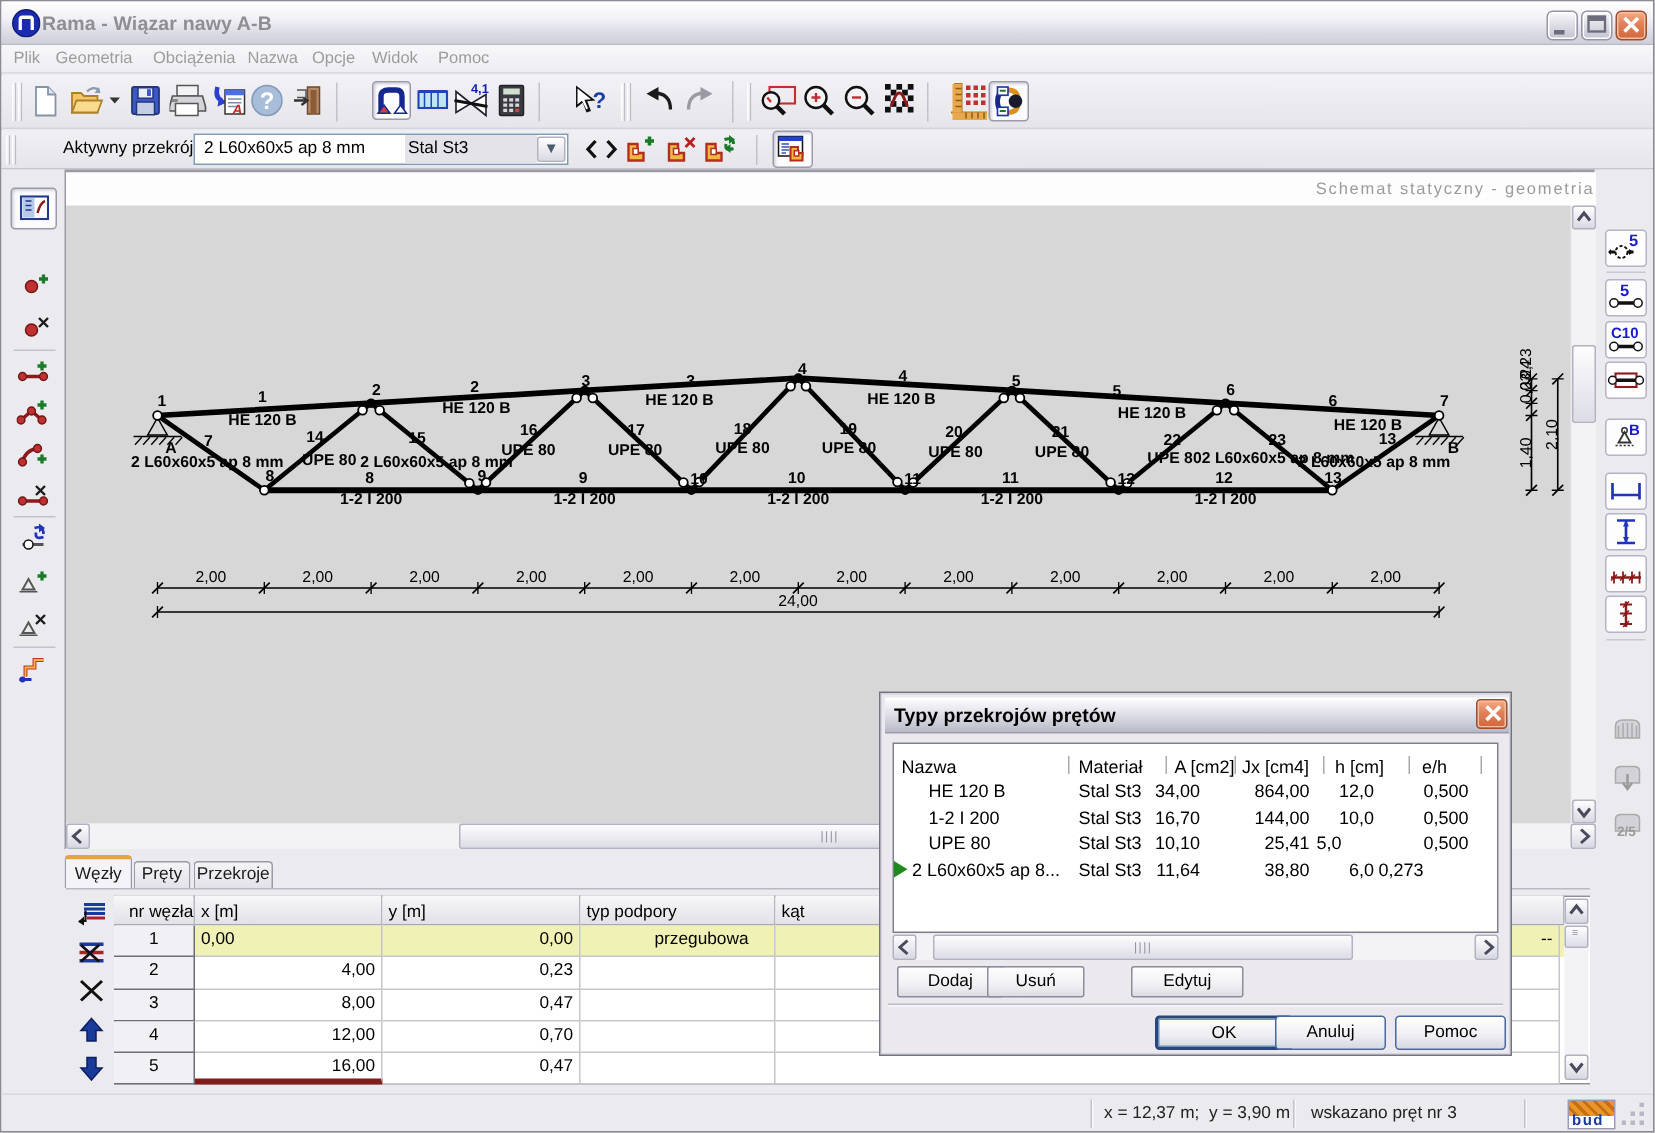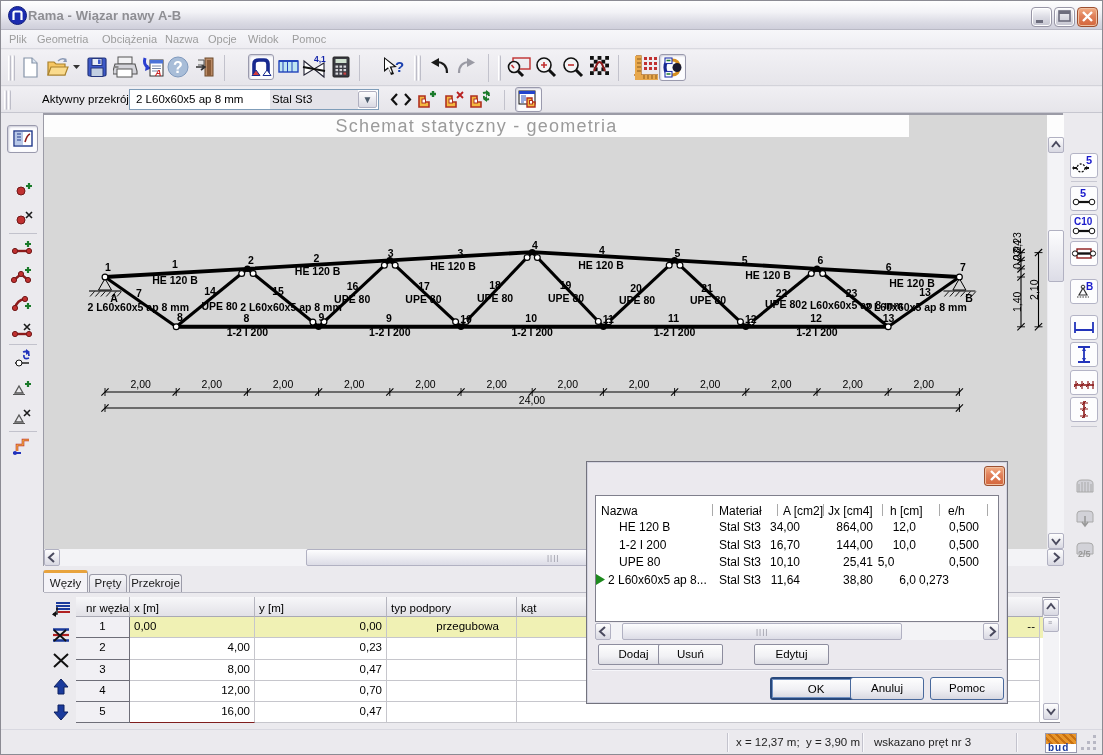--- a/index.html
+++ b/index.html
@@ -14,21 +14,21 @@
 .tb2{position:absolute;left:1px;top:87px;width:1101px;height:26px;background:linear-gradient(#f0eff3,#e6e5ea);border-bottom:1px solid #c6c6cf}
 .grip{position:absolute;width:3px;border-left:1px solid #fff;border-right:1px solid #bdbdc8;border-radius:2px}
 .vsep{position:absolute;width:1px;background:#c2c2cc}
 .pressbtn{position:absolute;border:1px solid #9a9aad;border-radius:3px;background:#fcfcfe;box-shadow:inset 1px 1px 2px #c9c9d6}
 .cmb{position:absolute;left:128px;top:2px;width:250px;height:21px;background:#fff;border:1px solid #7f9db9}
 .cmbbtn{position:absolute;right:1px;top:1px;width:19px;height:17px;background:linear-gradient(#fefefe,#d9d9e3);border:1px solid #b0b0c0;border-radius:2px;text-align:center;font-size:10px;color:#4b5b6b;line-height:16px}
 .lt{position:absolute;left:1px;top:113px;width:43px;height:616px;background:#ebeaee}
 .rt{position:absolute;left:1066px;top:113px;width:36px;height:616px;background:#ebeaee}
 .rbtn{position:absolute;left:4px;width:28px;height:25px;border:1px solid #b4b4c6;border-radius:3px;background:#fdfdfe}
 .canv{position:absolute;left:44px;top:115px;width:1003px;height:434px;background:#d7d7d7}
-.canvttl{position:absolute;left:0;top:0;width:865px;height:22px;background:#fdfdfd;color:#9b9b9b;font-size:18px;letter-spacing:1.2px;text-align:center;line-height:22px}
+.canvttl{position:absolute;left:0;top:0;width:1019px;height:22px;background:#fdfdfd;color:#9b9b9b;font-size:11px;letter-spacing:1.2px;text-align:right;line-height:22px}
 .sb{background:#f3f3f6}
 .sbtn{position:absolute;background:linear-gradient(#fefefe,#d8d8e2);border:1px solid #b1b1c2;border-radius:2px;color:#45455a}
 .sthumb{position:absolute;background:linear-gradient(#fdfdfe,#dcdce6);border:1px solid #b1b1c2;border-radius:2px}
 .bp{position:absolute;left:44px;top:568px;width:1016px;height:160px;background:#ebeaee}
 .tab{position:absolute;border:1px solid #9b9ba8;border-bottom:none;border-radius:3px 3px 0 0;background:linear-gradient(#f5f5f8,#e2e1e8);font-size:11.5px;text-align:center;color:#1a1a1a}
 .tab.act{background:#f4f3f7;border-top:3px solid #e8a33d;font-weight:400}
 .th{background:linear-gradient(#f7f7f9,#e2e1e7);border-right:1px solid #b5b5bf;border-bottom:1px solid #a9a9b4;font-size:11.5px;color:#000;padding:3px 0 0 4px}
 .cell{position:absolute;font-size:12px;color:#000}
 .stat{position:absolute;left:1px;top:729px;width:1101px;height:25px;background:#ebeaee;border-top:1px solid #d8d8e0;font-size:11.5px;color:#222}
 .statsep{position:absolute;top:3px;height:19px;width:1px;background:#c3c3cd;box-shadow:1px 0 0 #f8f8fb}
@@ -665,21 +665,21 @@
 <div class="abs" style="left:130px;top:660px;width:125px;height:21px;border-bottom:1px solid #c6c6cc;border-right:1px solid #c6c6cc;font-size:11.5px;padding-top:3px;text-align:right;padding-right:4px">8,00</div>
 <div class="abs" style="left:255px;top:660px;width:132px;height:21px;border-bottom:1px solid #c6c6cc;border-right:1px solid #c6c6cc;font-size:11.5px;padding-top:3px;text-align:right;padding-right:4px">0,47</div>
 <div class="abs" style="left:387px;top:660px;width:130px;height:21px;border-bottom:1px solid #c6c6cc;border-right:1px solid #c6c6cc;font-size:11.5px;padding-top:3px;text-align:right;padding-right:4px"></div>
 <div class="abs" style="left:517px;top:660px;width:523px;height:21px;border-bottom:1px solid #c6c6cc;border-right:1px solid #c6c6cc;font-size:11.5px;padding-top:3px;text-align:right;padding-right:4px"></div>
 <div class="abs" style="left:76px;top:681px;width:54px;height:21px;background:#f1f0f4;border-right:1px solid #6e6e78;border-bottom:1px solid #6e6e78;font-size:11.5px;text-align:center;padding-top:3px">4</div>
 <div class="abs" style="left:130px;top:681px;width:125px;height:21px;border-bottom:1px solid #c6c6cc;border-right:1px solid #c6c6cc;font-size:11.5px;padding-top:3px;text-align:right;padding-right:4px">12,00</div>
 <div class="abs" style="left:255px;top:681px;width:132px;height:21px;border-bottom:1px solid #c6c6cc;border-right:1px solid #c6c6cc;font-size:11.5px;padding-top:3px;text-align:right;padding-right:4px">0,70</div>
 <div class="abs" style="left:387px;top:681px;width:130px;height:21px;border-bottom:1px solid #c6c6cc;border-right:1px solid #c6c6cc;font-size:11.5px;padding-top:3px;text-align:right;padding-right:4px"></div>
 <div class="abs" style="left:517px;top:681px;width:523px;height:21px;border-bottom:1px solid #c6c6cc;border-right:1px solid #c6c6cc;font-size:11.5px;padding-top:3px;text-align:right;padding-right:4px"></div>
 <div class="abs" style="left:76px;top:702px;width:54px;height:21px;background:#f1f0f4;border-right:1px solid #6e6e78;border-bottom:1px solid #6e6e78;font-size:11.5px;text-align:center;padding-top:3px">5</div>
-<div class="abs" style="left:130px;top:702px;width:125px;height:21px;border-bottom:1px solid #7f1d1d;border-right:1px solid #c6c6cc;font-size:11.5px;padding-top:3px;text-align:right;padding-right:4px">16,00</div>
+<div class="abs" style="left:130px;top:702px;width:125px;height:21px;border-bottom:4px solid #7f1d1d;border-right:1px solid #c6c6cc;font-size:11.5px;padding-top:3px;text-align:right;padding-right:4px">16,00</div>
 <div class="abs" style="left:255px;top:702px;width:132px;height:21px;border-bottom:1px solid #c6c6cc;border-right:1px solid #c6c6cc;font-size:11.5px;padding-top:3px;text-align:right;padding-right:4px">0,47</div>
 <div class="abs" style="left:387px;top:702px;width:130px;height:21px;border-bottom:1px solid #c6c6cc;border-right:1px solid #c6c6cc;font-size:11.5px;padding-top:3px;text-align:right;padding-right:4px"></div>
 <div class="abs" style="left:517px;top:702px;width:523px;height:21px;border-bottom:1px solid #c6c6cc;border-right:1px solid #c6c6cc;font-size:11.5px;padding-top:3px;text-align:right;padding-right:4px"></div>
 <div class="abs sb" style="left:1043px;top:599px;width:16px;height:121px">
  <div class="sbtn" style="left:0;top:0;width:16px;height:17px"><svg width="14" height="15">
         <path d="M3 9 L7 4 L11 9" fill="none" stroke="#4a4a5e" stroke-width="2"></path>
       </svg></div>
  <div class="sthumb" style="left:0;top:18px;width:16px;height:15px">
       <span style="position:absolute;left:4px;top:1px;font-size:7px;color:#8f8f9c">≡</span>
     </div>
@@ -702,20 +702,21 @@
         <rect x="12" y="0" width="3" height="3"></rect>
         <rect x="12" y="6" width="3" height="3"></rect>
         <rect x="12" y="12" width="3" height="3"></rect>
         <rect x="6" y="6" width="3" height="3"></rect>
         <rect x="6" y="12" width="3" height="3"></rect>
         <rect x="0" y="12" width="3" height="3"></rect>
       </g>
     </svg>
 </div>
 <div class="dlg">
+ <div class="dlgttl">Typy przekrojów prętów</div>
  <div class="capbtn close" style="left:397px;top:4px;width:21px;height:20px;border-radius:3px"><svg width="21" height="19">
         <path d="M6 4 L15 13 M15 4 L6 13" stroke="#fff" stroke-width="2.4"></path>
       </svg></div>
  <div class="abs" style="left:8px;top:33px;width:404px;height:127px;background:#fff;border:1px solid #7f7f8c"></div>
  <span class="cell" style="left:14px;top:42px">Nazwa</span>
     <span class="cell" style="left:132px;top:42px">Materiał</span>
     <span class="cell" style="left:196px;top:42px">A [cm2]</span>
     <span class="cell" style="left:241px;top:42px">Jx [cm4]</span>
     <span class="cell" style="left:303px;top:42px">h [cm]</span>
     <span class="cell" style="left:361px;top:42px">e/h</span>

